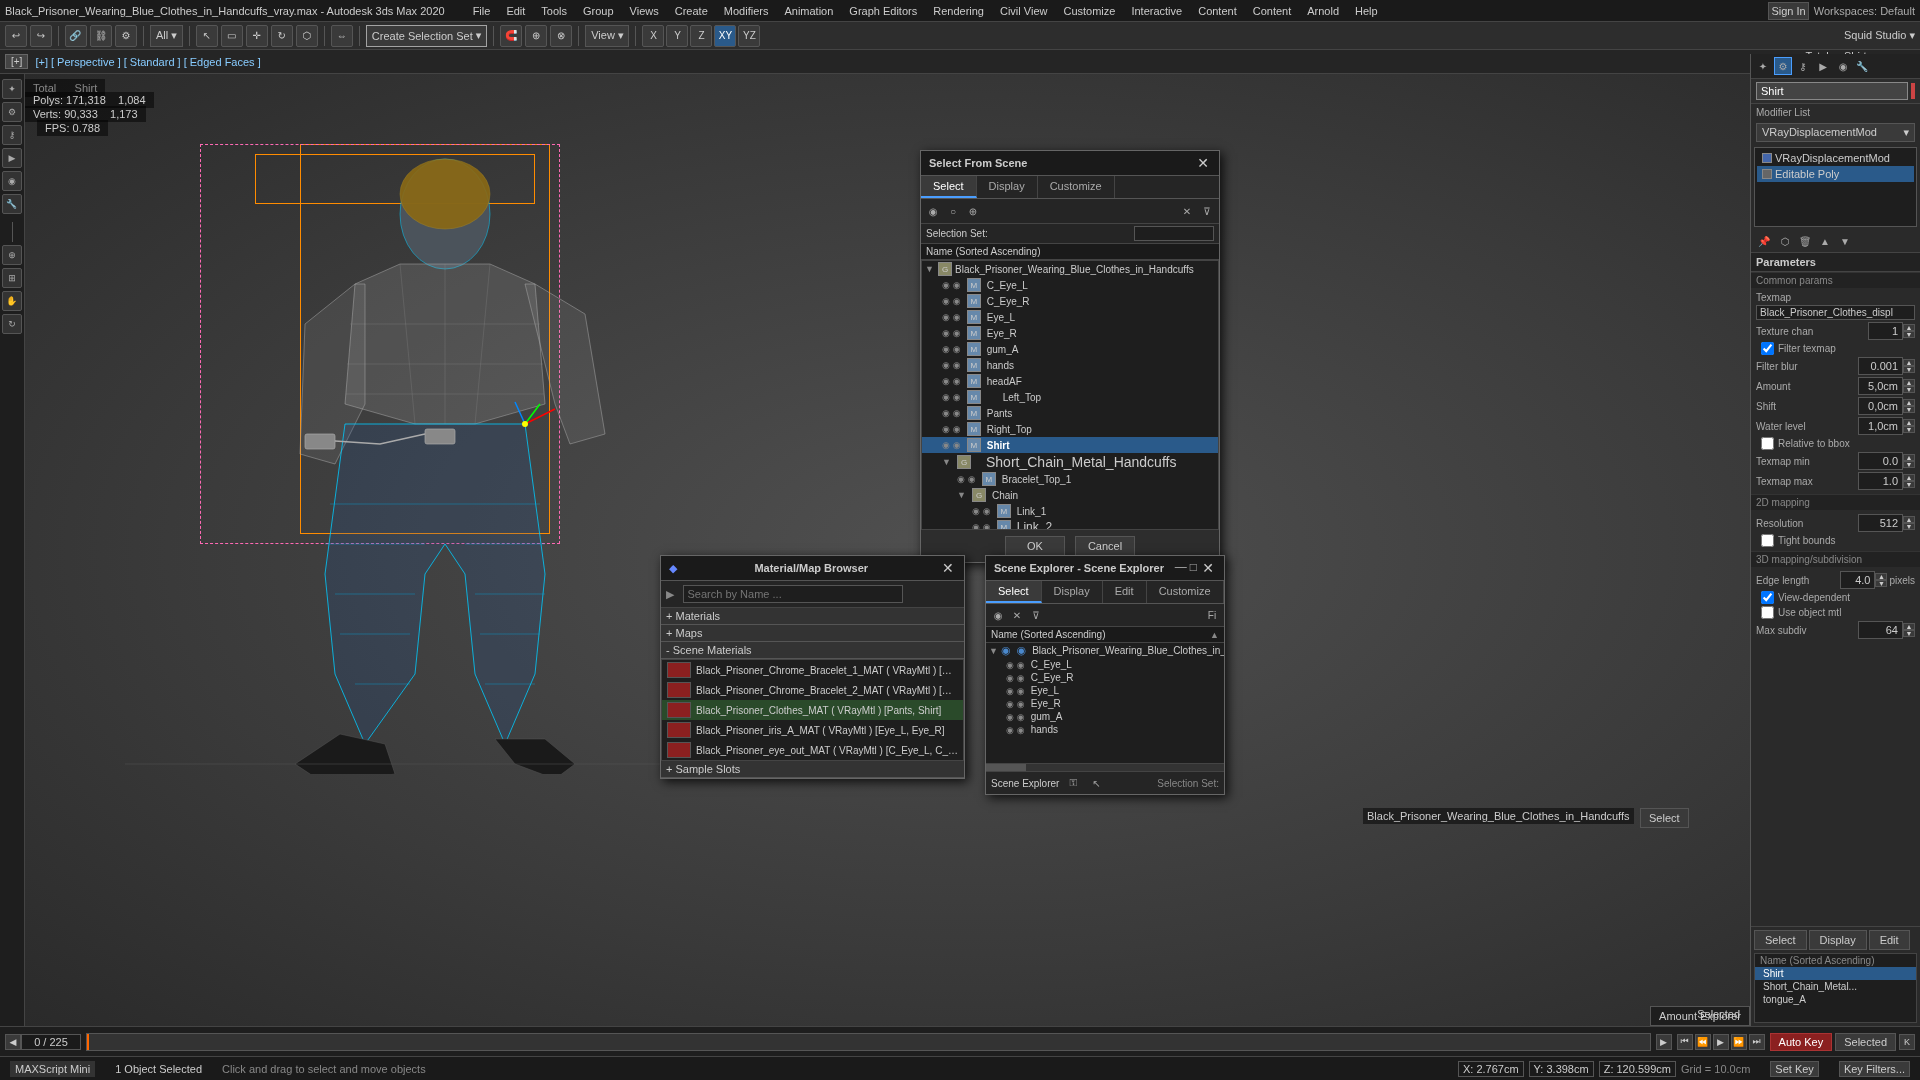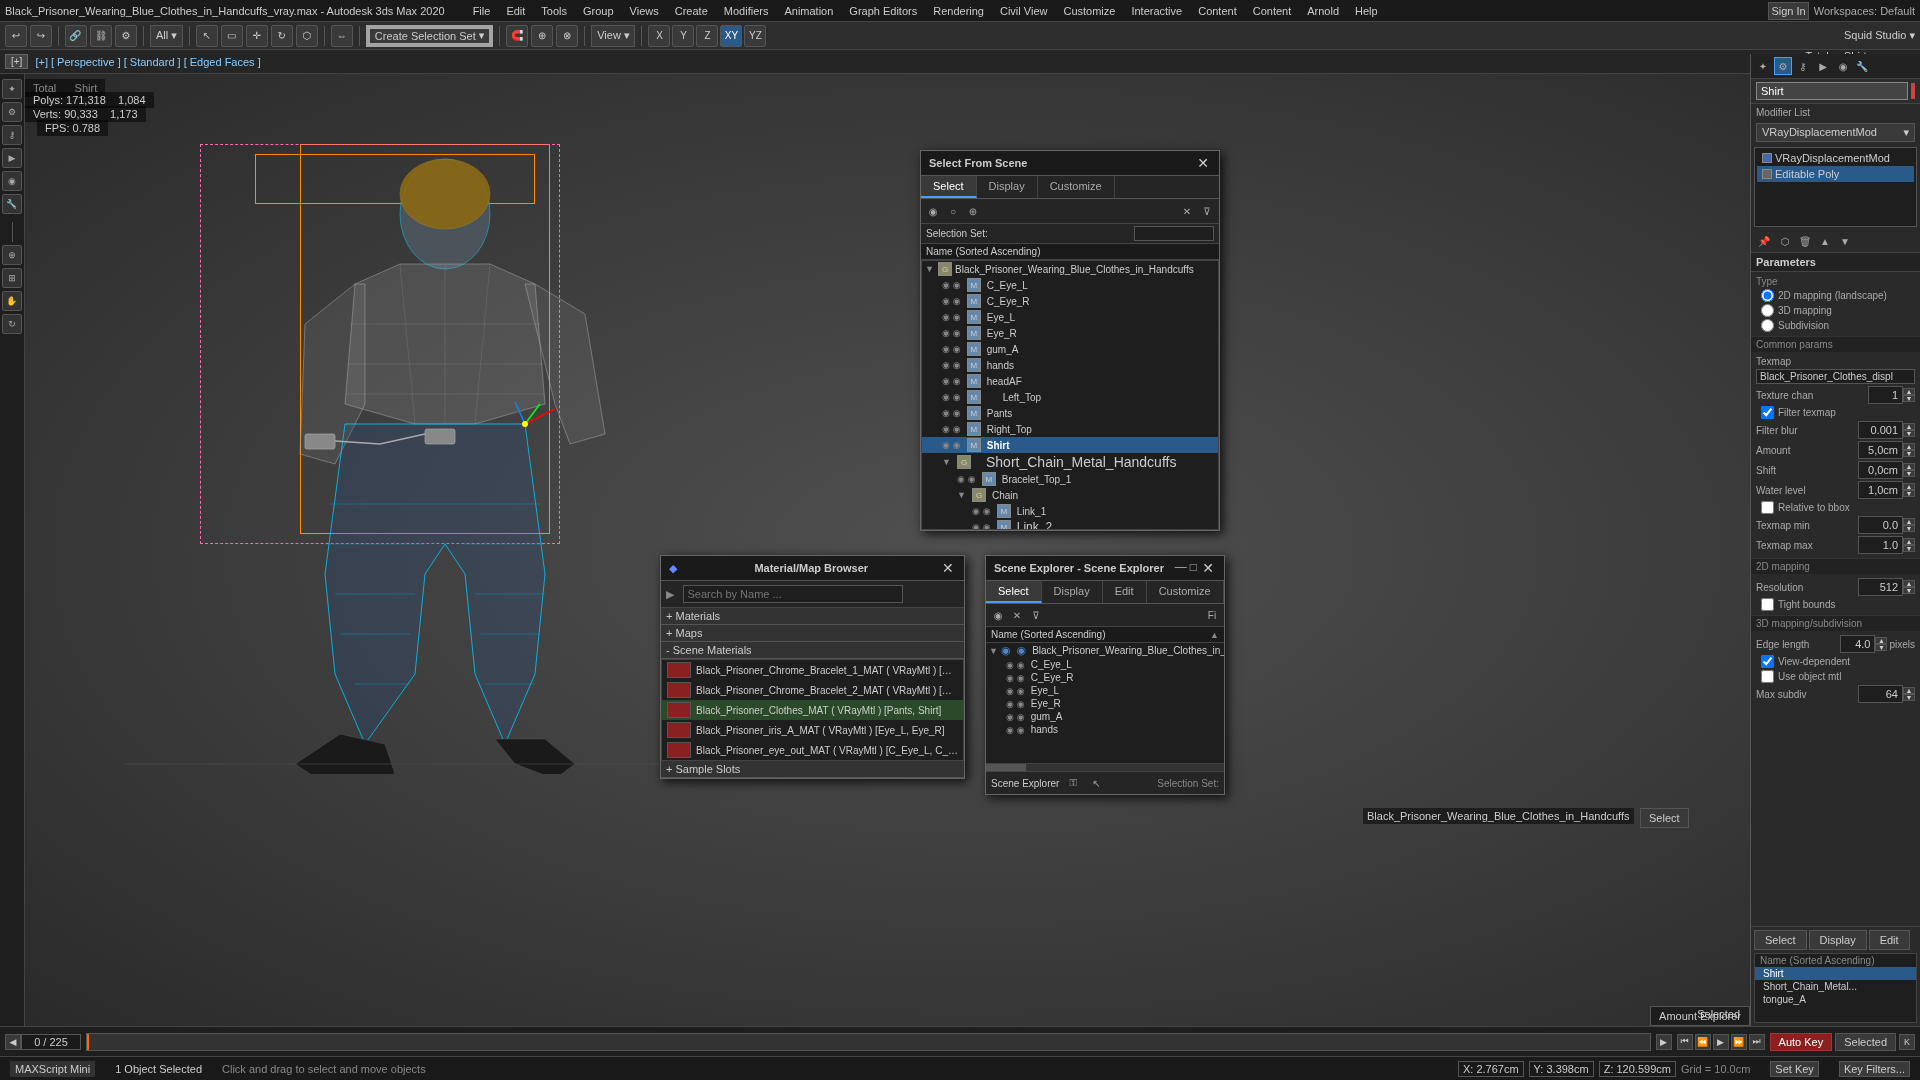--- a/index.html
+++ b/index.html
@@ -170,21 +170,21 @@
   <span class="tb-dropdown">All ▾</span>
   <span class="tb-sep"></span>
   <span class="tb-btn">↖</span>
   <span class="tb-btn">▭</span>
   <span class="tb-btn">✛</span>
   <span class="tb-btn">↻</span>
   <span class="tb-btn">⬡</span>
   <span class="tb-sep"></span>
   <span class="tb-btn">⇔</span>
   <span class="tb-sep"></span>
-  <span style="display:flex; align-items:center; background:#3a3a3a; border:4px solid #a3a3a3; padding:0 5px; height:22px; gap:3px;">
+  <span style="display:flex; align-items:center; background:#3a3a3a; border:1px solid #a3a3a3; padding:0 5px; height:22px; gap:3px;">
     <span>Create Selection Set</span>
     <span>▾</span>
   </span>
   <span class="tb-sep"></span>
   <span class="tb-btn">🧲</span>
   <span class="tb-btn">⊕</span>
   <span class="tb-btn">⊗</span>
   <span class="tb-sep"></span>
   <span class="tb-dropdown">View ▾</span>
   <span class="tb-sep"></span>
@@ -350,35 +350,20 @@
     <div style="display:flex; gap:2px; padding:2px 5px;">
       <div class="icon-btn">📌</div>
       <div class="icon-btn">⬡</div>
       <div class="icon-btn">🗑</div>
       <div class="icon-btn">▲</div>
       <div class="icon-btn">▼</div>
     </div>
 
     <div style="background:#222; padding:3px 5px; border-top:1px solid #444; border-bottom:1px solid #444; font-weight:bold; font-size:11px;">Parameters</div>
 
-    <div class="param-section">
-      <div style="color:#888; font-size:10px; padding:1px 0;">Type</div>
-      <div class="checkbox-row">
-        <input type="radio" name="map-type" checked="" style="">
-        <label>2D mapping (landscape)</label>
-      </div>
-      <div class="checkbox-row">
-        <input type="radio" name="map-type" style="">
-        <label>3D mapping</label>
-      </div>
-      <div class="checkbox-row">
-        <input type="radio" name="map-type" style="">
-        <label>Subdivision</label>
-      </div>
-    </div>
 
     <div style="background:#222; padding:2px 5px; font-size:10px; color:#888; border-top:1px solid #333;">Common params</div>
 
     <div class="param-section">
       <div class="param-row">
         <span class="param-label">Texmap</span>
       </div>
       <div style="padding:1px 0;">
         <input type="text" style="width: 100%; font-size: 10px; background: rgb(30, 30, 30); border: 1px solid rgb(85, 85, 85); color: rgb(204, 204, 204); padding: 1px 3px;" value="Black_Prisoner_Clothes_displ">
       </div>
@@ -713,20 +698,24 @@
     </div>
     <div class="tree-item" style="padding-left:50px;">
       <span style="color:#888; font-size:9px;">◉</span>
       <span style="color:#888; font-size:9px;">◉</span>
       <span class="tree-icon mesh" style="margin-left:3px;">M</span>
       <span style="font-size:12px; color:#ccc; margin-left:3px;">Link_2</span>
     </div>
 
   </div>
 
+  <div style="display:flex; justify-content:center; gap:10px; padding:6px;">
+    <button style="width:60px;">OK</button>
+    <button style="width:60px;">Cancel</button>
+  </div>
 </div>
 
 <div id="material-browser" class="modal" style="position: fixed; top: 555px; left: 660px;">
   <div class="modal-header">
     <span style="color:#6688ff; margin-right:5px;">◆</span>
     <span class="modal-title">Material/Map Browser</span>
     <span class="modal-close">✕</span>
   </div>
 
   <div style="padding:4px 5px; background:#252525; border-bottom:1px solid #444;">

